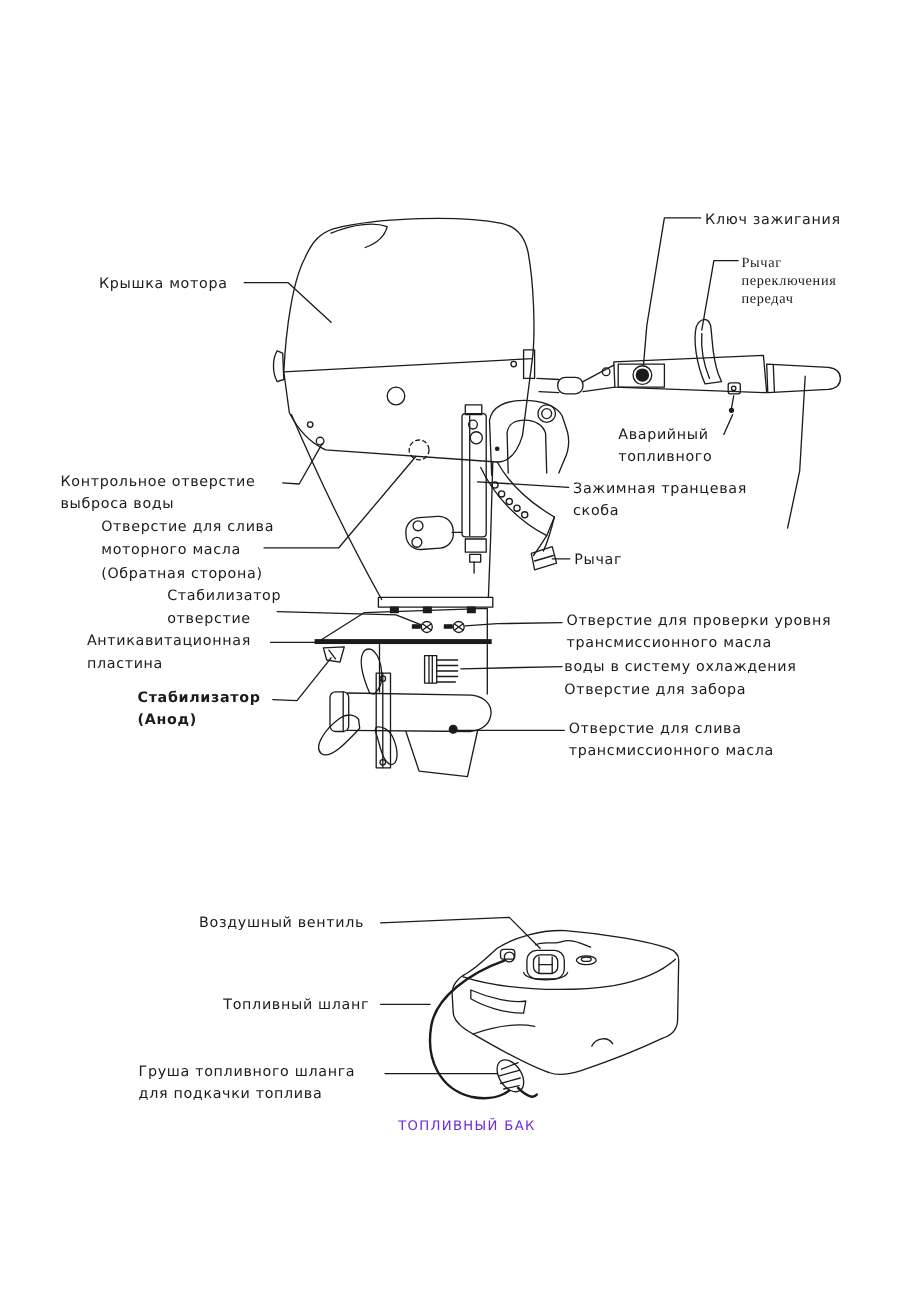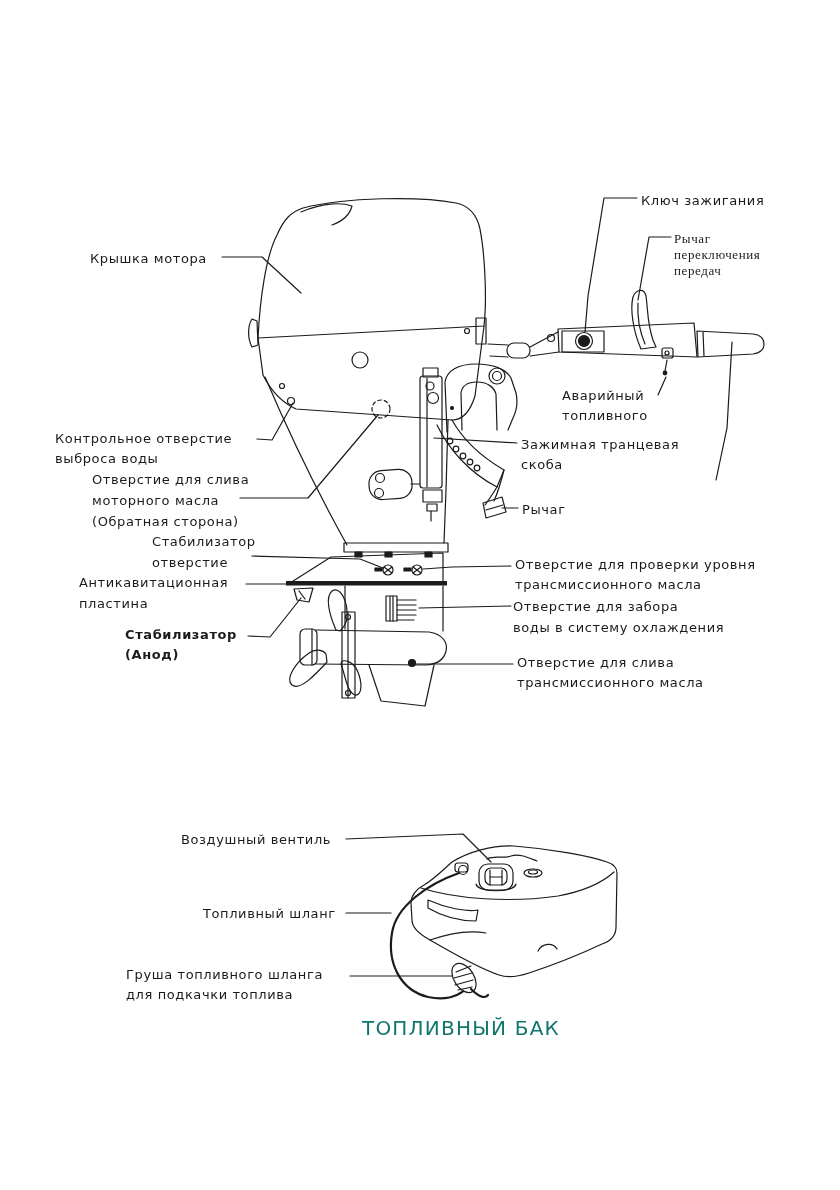--- a/index.html
+++ b/index.html
@@ -9,21 +9,21 @@
   }
   .page svg{position:absolute;left:0;top:0;}
   .label{
     position:absolute;font-size:13px;line-height:20px;letter-spacing:0.6px;
     white-space:nowrap;color:#1b1b1b;
   }
   .label span{display:block;}
   .lh16 span{line-height:16px;}
   .lh21 span{line-height:21px;}
   .caption{
-    position:absolute;font-size:20px;letter-spacing:1.2px;white-space:nowrap;color:#0f766e;
+    position:absolute;font-size:12px;letter-spacing:1.2px;white-space:nowrap;color:#6d28d9;
   }
 </style>
 </head>
 <body>
 
 <div class="page">
 
 <svg width="840" height="1190" viewBox="0 0 840 1190">
   <g fill="none" stroke="#1b1b1b" stroke-width="1.2" stroke-linejoin="round" stroke-linecap="round">
 
@@ -247,22 +247,22 @@
   <span>Рычаг</span>
 </div>
 
 
 <div class="label" style="left:515px;top:555px;">
   <span>Отверстие для проверки уровня</span>
   <span>трансмиссионного масла</span>
 </div>
 
 <div class="label lh21" style="left:513px;top:596px;">
+  <span>воды в  систему охлаждения</span>
   <span>Отверстие для забора</span>
-  <span>воды в  систему охлаждения</span>
 </div>
 
 <div class="label" style="left:517px;top:653px;">
   <span>Отверстие для слива</span>
   <span>трансмиссионного масла</span>
 </div>
 
 <div class="label" style="left:181px;top:830px;">
   <span>Воздушный вентиль</span>
 </div>

